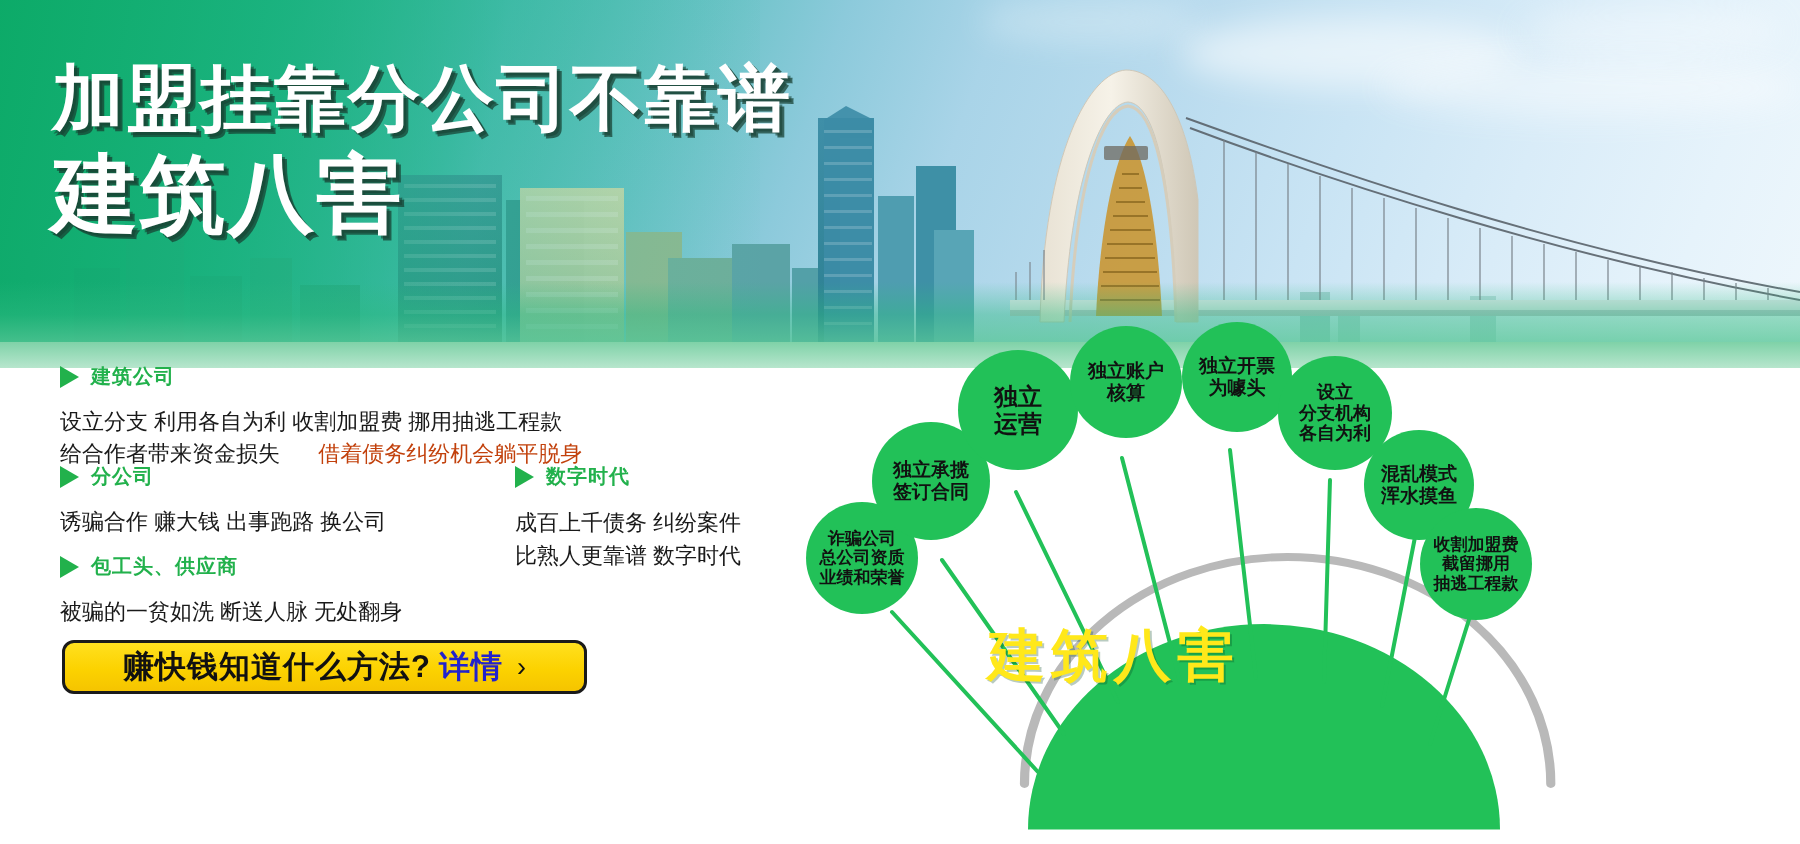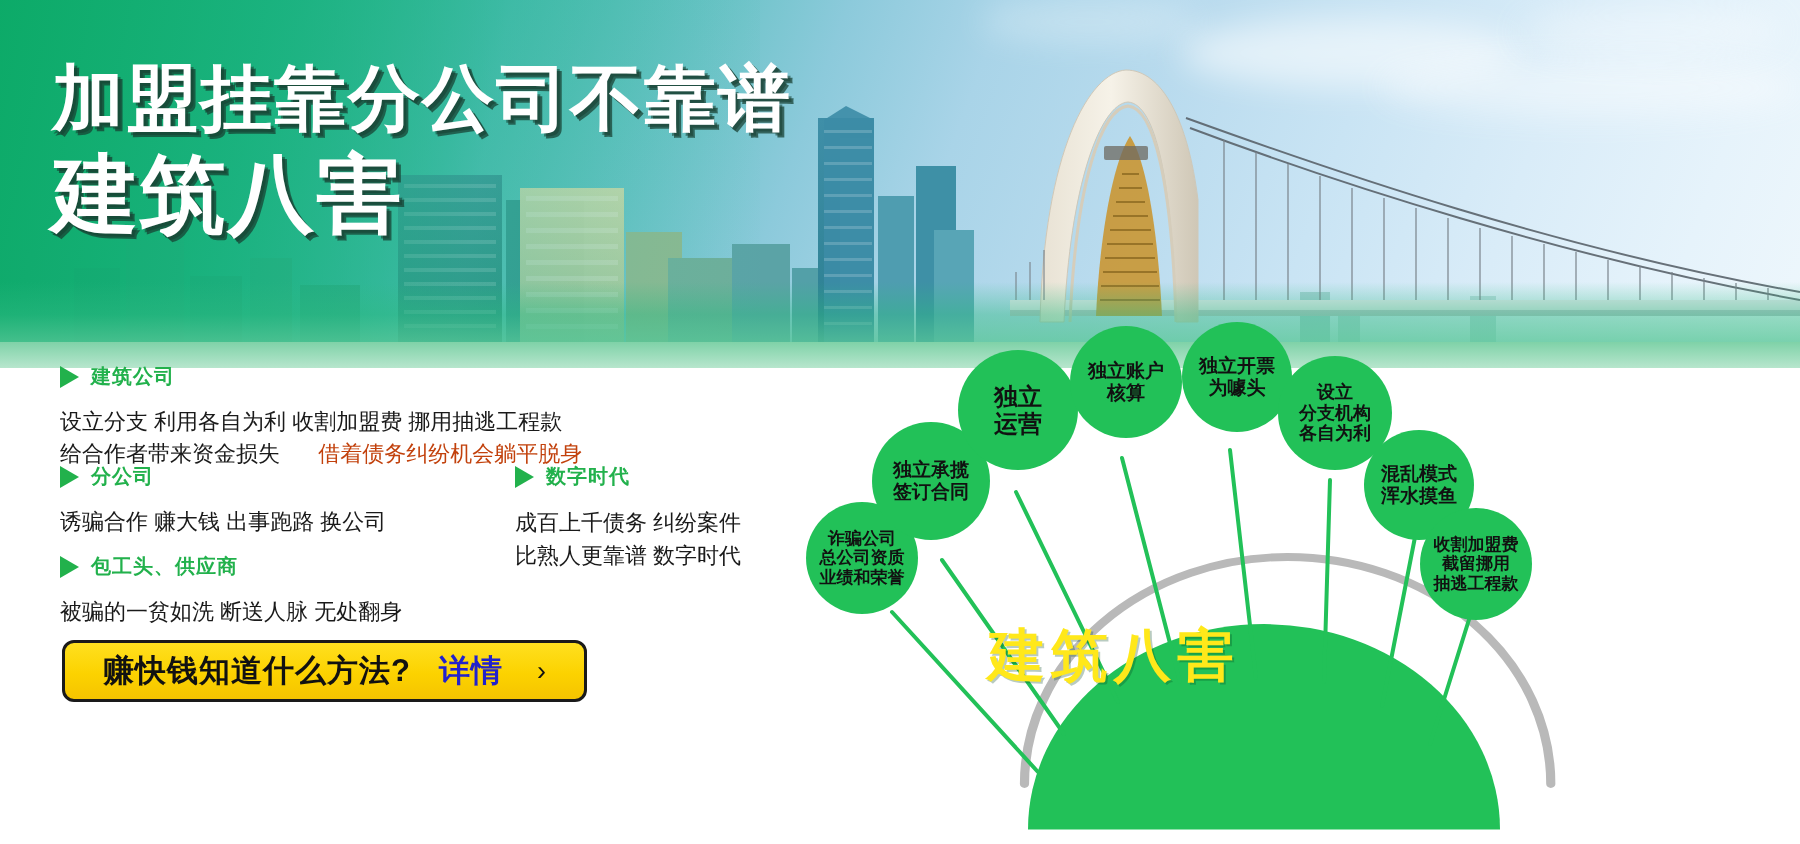--- a/index.html
+++ b/index.html
@@ -85,26 +85,26 @@
 
   .s-construction { left:60px; top:-5px; }
   .s-branch       { left:60px; top:95px; }
   .s-foreman      { left:60px; top:185px; }
   .s-digital      { left:515px; top:95px; }
   .s-digital .sec-body { line-height:1.5; }
 
   
   .cta {
     position:absolute; left:62px; top:272px;
-    width:525px; height:62px;
+    width:525px; height:54px;
     background:linear-gradient(180deg,#ffe01f 0%,#fcd200 55%,#f5c400 100%);
     border:3px solid #1a1a1a;
     border-radius:12px;
     display:flex; align-items:center; justify-content:center;
-    gap:28px; cursor:pointer;
+    gap:8px; cursor:pointer;
   }
   .cta-text { font-size:31px; font-weight:700; color:#111; letter-spacing:1px; white-space:nowrap; }
   .cta-link { font-size:31px; font-weight:700; color:#2222cc; letter-spacing:1px; }
   .cta-arrow { font-size:27px; color:#111; margin-left:6px; font-weight:400; }
 
   
   .diagram { position:absolute; left:800px; top:330px; width:1000px; height:514px; }
   .diagram svg { position:absolute; left:0; top:0; }
 
   .bubble {

